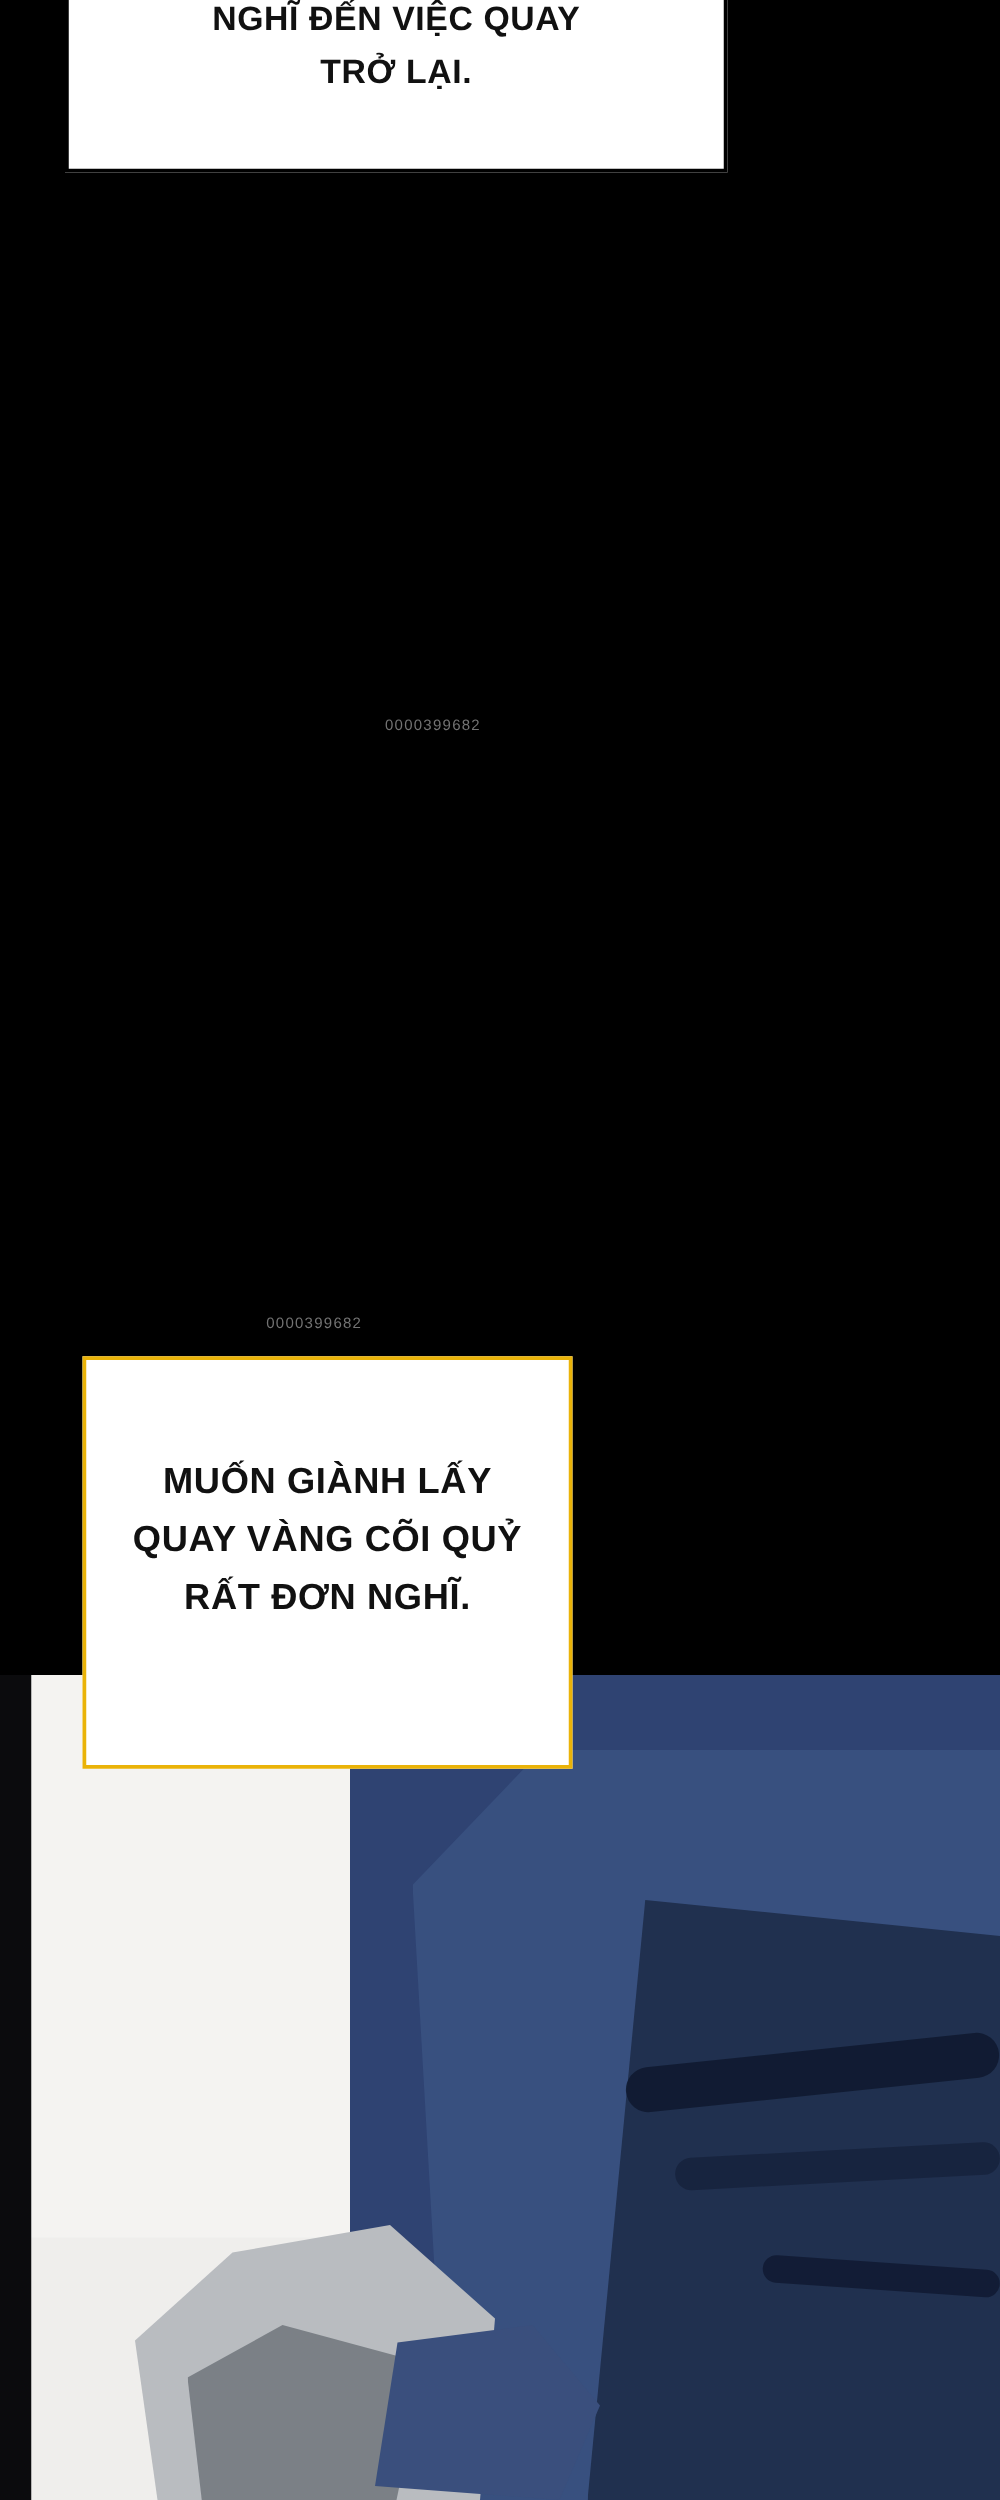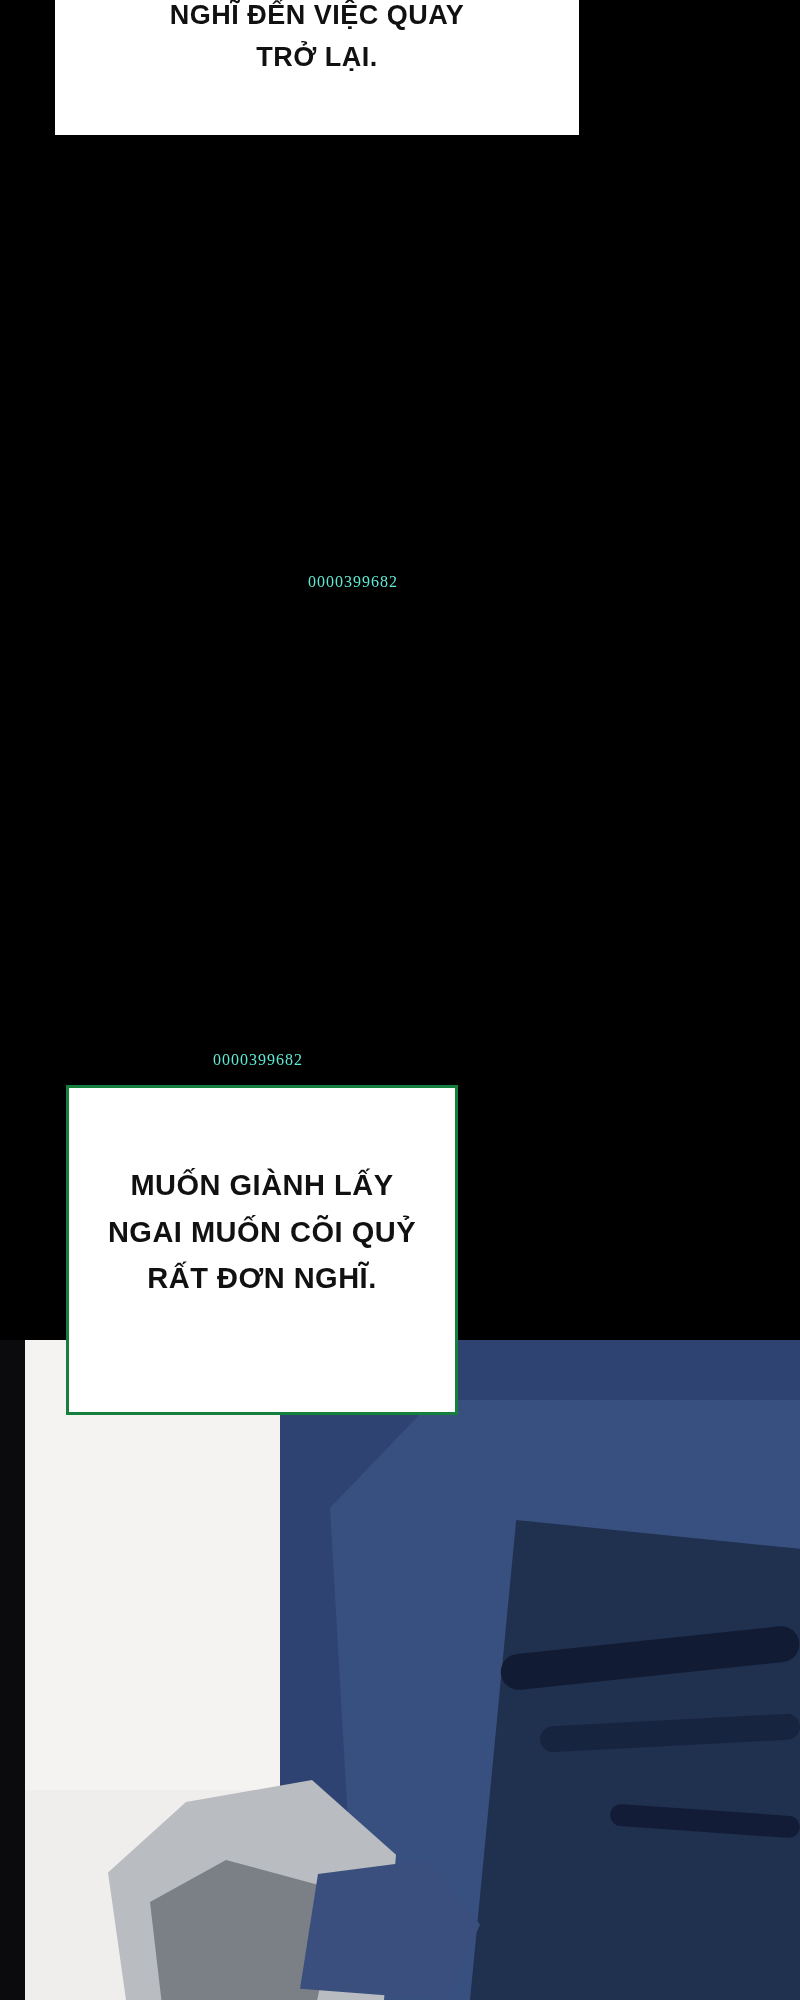--- a/index.html
+++ b/index.html
@@ -43,38 +43,38 @@
     font-size: 27px;
     letter-spacing: 0.5px;
     line-height: 1.55;
     text-align: center;
     white-space: nowrap;
   }
 
   
   .watermark {
     position: absolute;
-    color: #5eead4;
-    font-size: 16px;
+    color: #737373;
+    font-size: 12px;
     letter-spacing: 1px;
-    font-family: Liberation Serif, serif;
+    font-family: Liberation Sans, sans-serif;
     white-space: nowrap;
   }
   .watermark-1 { left: 308px; top: 573px; }
   .watermark-2 { left: 213px; top: 1051px; }
 
   
   .panel-lower {
     position: absolute;
     left: 66px;
     top: 1085px;
     width: 392px;
     height: 330px;
     background: #ffffff;
-    border: 3px solid #15803d;
+    border: 3px solid #eab308;
     box-sizing: border-box;
     display: flex;
     flex-direction: column;
     align-items: center;
     justify-content: center;
     padding-bottom: 36px;
     z-index: 4;
   }
   .panel-lower .dialogue-line {
     font-size: 29px;
@@ -202,21 +202,21 @@
   <div class="panel-top">
     <div class="dialogue-line">NGHĨ ĐẾN VIỆC QUAY</div>
     <div class="dialogue-line">TRỞ LẠI.</div>
   </div>
 
   <div class="watermark watermark-1">0000399682</div>
   <div class="watermark watermark-2">0000399682</div>
 
   <div class="panel-lower">
     <div class="dialogue-line">MUỐN GIÀNH LẤY</div>
-    <div class="dialogue-line">NGAI MUỐN CÕI QUỶ</div>
+    <div class="dialogue-line">QUAY VÀNG CÕI QUỶ</div>
     <div class="dialogue-line">RẤT ĐƠN NGHĨ.</div>
   </div>
 
   <div class="art-band">
     <div class="art-white-gap"></div>
     <div class="art-dark-left"></div>
     <div class="art-blue-mass"></div>
     <div class="art-blue-mid"></div>
     <div class="art-blue-dark"></div>
     <div class="art-streak-a"></div>

